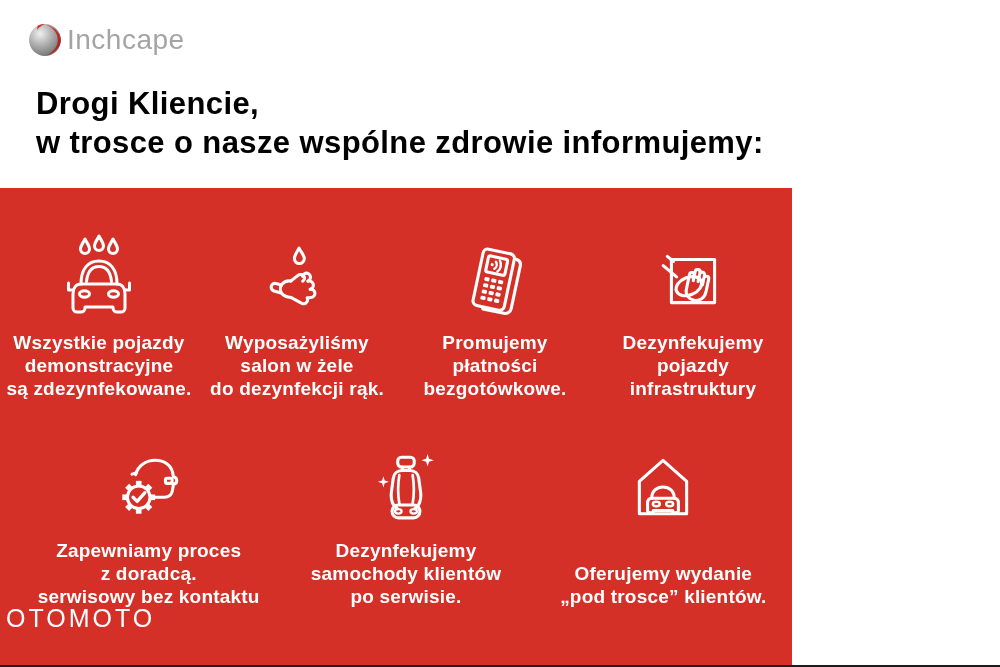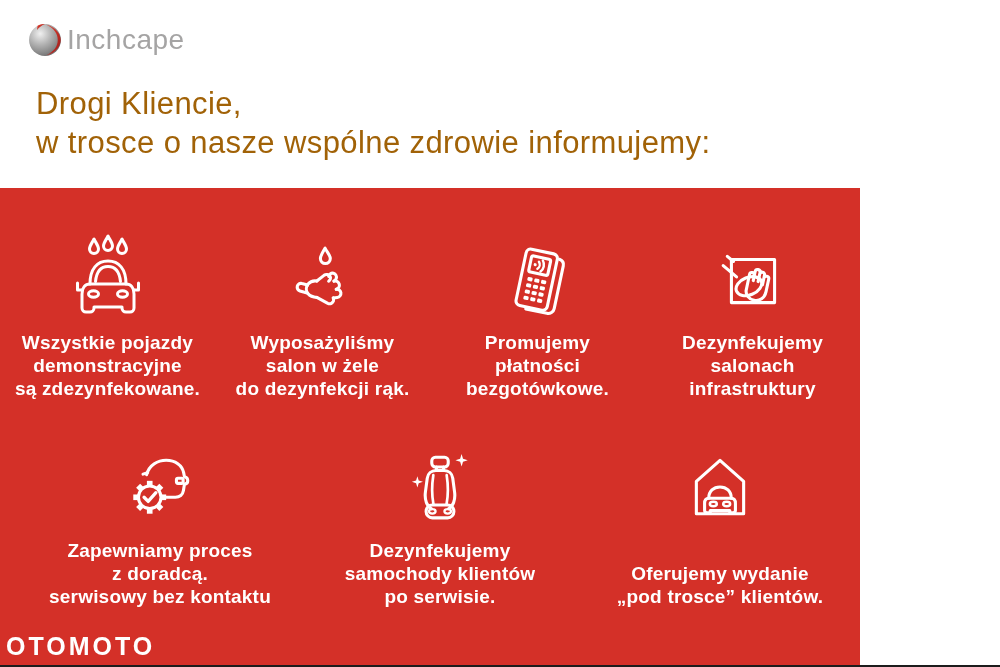--- a/index.html
+++ b/index.html
@@ -6,41 +6,41 @@
   html,body { width:1000px; height:667px; }
   body { font-family:"Liberation Sans", sans-serif; background:#ffffff; position:relative; overflow:hidden; }
 
   .page { position:absolute; inset:0;padding-left:35px; }
 
   
   .brand { position:absolute; left:28px; top:23px; display:flex; align-items:center; gap:5px; }
   .brand svg { display:block; }
   .brand-text { font-size:28px; color:#a5a4a4; letter-spacing:0.5px; font-weight:400; }
 
-  .heading { position:absolute; left:36px; top:84px; color:#a16207; font-weight:400; }
+  .heading { position:absolute; left:36px; top:84px; color:#000000; font-weight:700; }
   .heading .line { display:block; font-size:31px; line-height:39px; letter-spacing:0.4px; }
 
   
-  .red-panel { position:absolute; left:0; top:188px; width:860px; height:477px; background:#d43028; }
+  .red-panel { position:absolute; left:0; top:188px; width:792px; height:477px; background:#d43028; }
 
   .row { display:flex; }
   .row1 { margin-top:40px; }
   .row1 .cell { width:250px; }
   .row2 { margin-top:46px; padding-left:20px; }
   .row2 .cell { width:326px;justify-content:space-between; }
 
   .cell { display:flex; flex-direction:column; align-items:center; }
   .icon-box { height:90px; display:flex; align-items:flex-end; justify-content:center; margin-bottom:13px; }
   .row2 .icon-box { height:78px; margin-bottom:15px; }
   .icon-box svg { display:block; }
 
   .caption { text-align:center; color:#ffffff; font-weight:700; font-size:19px; line-height:23px; letter-spacing:0.2px; }
   .caption span { display:block; }
 
-  .otomoto { position:absolute; left:6px; top:444px; color:#ffffff; font-weight:700; font-size:25px; letter-spacing:3px; }
+  .otomoto { position:absolute; left:6px; top:416px; color:#ffffff; font-weight:400; font-size:25px; letter-spacing:3px; }
 
   .bottom-strip { position:absolute; left:0; bottom:0; width:1000px; height:2px; background:#1c1c1c; }
 
   .ic { stroke:#ffffff; stroke-width:3; fill:none; stroke-linecap:round; stroke-linejoin:round; }
 </style>
 </head>
 <body>
 
 <div class="page">
 
@@ -157,21 +157,21 @@
             <path d="M7,21 L20,32"></path>
             <path d="M11,12 L17,17"></path>
             <ellipse cx="32" cy="41" rx="13" ry="8.5" transform="rotate(-22 32 41)"></ellipse>
             <g transform="rotate(12 38 38)">
               <path d="M31,47 L31,31 a2.4,2.4 0 0 1 4.8,0 L35.8,36 L35.8,27 a2.4,2.4 0 0 1 4.8,0 L40.6,36 L40.6,28.5 a2.4,2.4 0 0 1 4.8,0 L45.4,38 L45.4,31.5 a2.4,2.4 0 0 1 4.8,0 L50.2,44 C50.2,50.5 46,54.5 40.5,54.5 C35,54.5 31,51 31,46 Z"></path>
             </g>
           </svg>
         </div>
         <p class="caption">
           <span>Dezynfekujemy</span>
-          <span>salonach infrastruktury</span>
+          <span>pojazdy infrastruktury</span>
         </p>
       </div>
 
     </div>
 
     <div class="row row2">
 
       <div class="cell">
         <div class="icon-box">
           <svg width="74" height="74" viewBox="0 0 72 72" class="ic">

